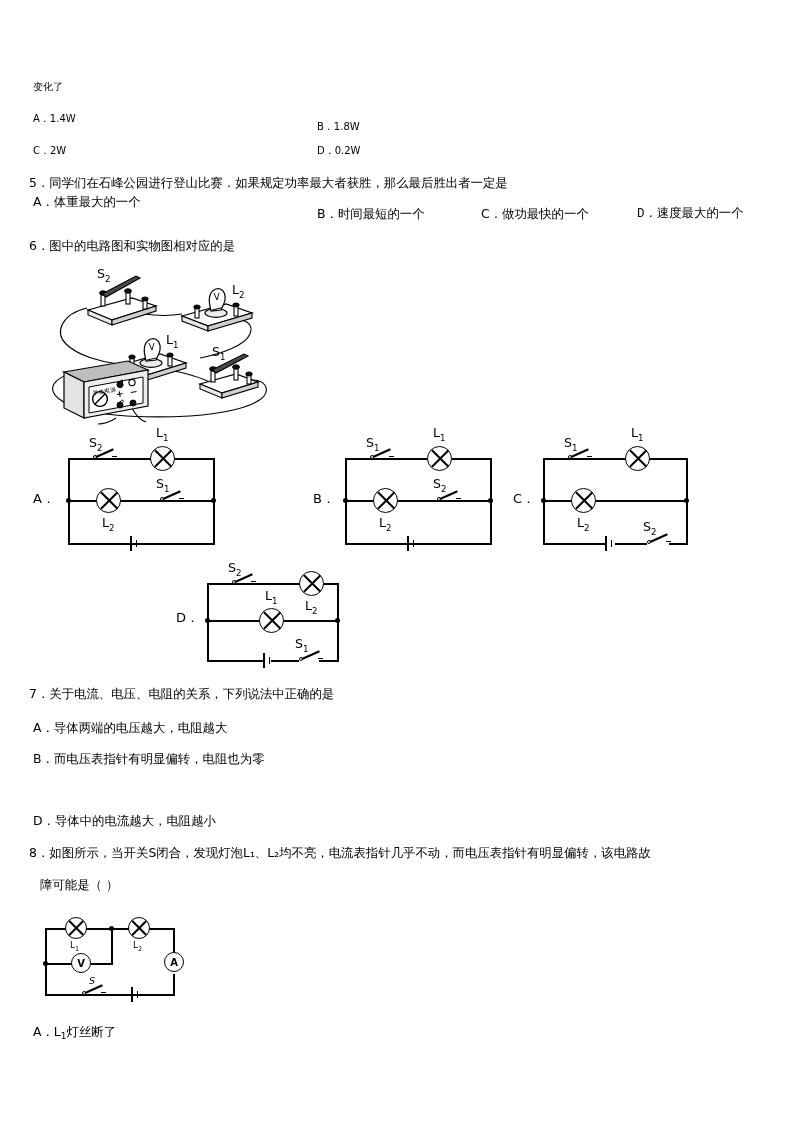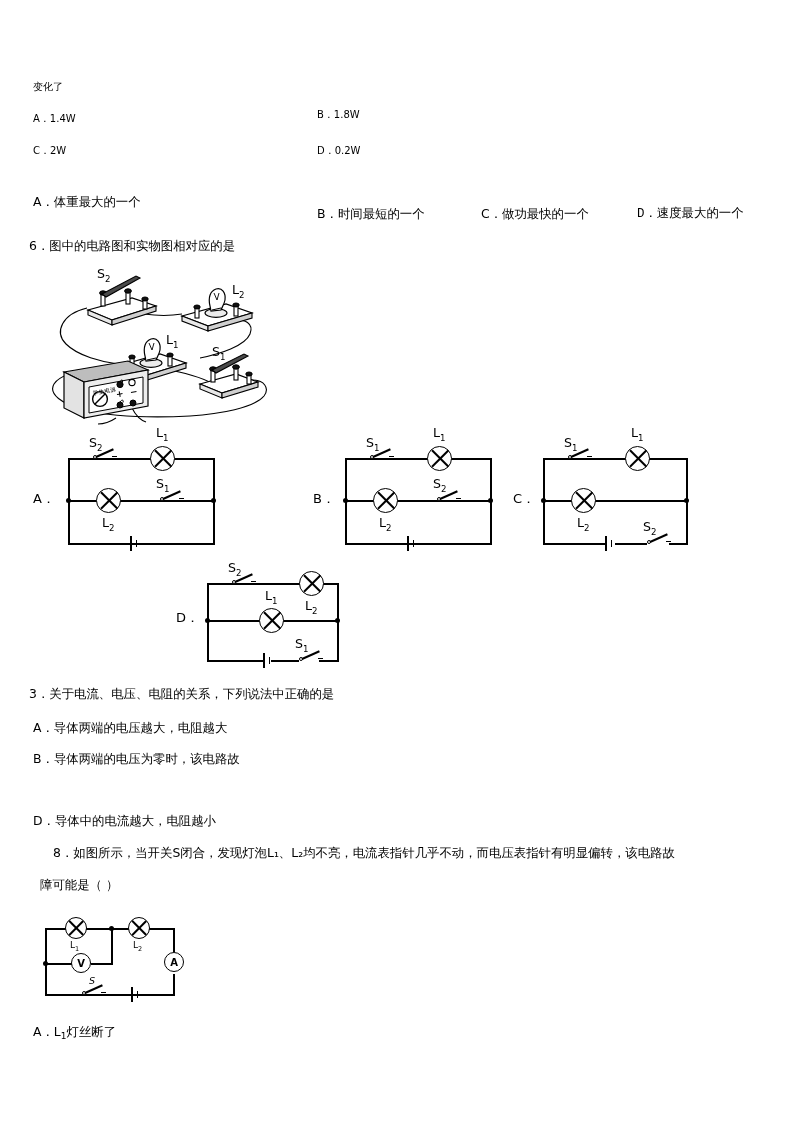--- a/index.html
+++ b/index.html
@@ -56,24 +56,25 @@
   .psu-pm { position:absolute; font-size:9px; font-weight:bold; }
 </style>
 </head>
 <body>
 
 <div class="page">
 
   <div class="txt" style="left:33px; top:82px;">变化了</div>
 
   <div class="txt" style="left:33px; top:114px;">A．1.4W</div>
-  <div class="txt" style="left:317px; top:110px;text-align:center;">B．1.8W</div>
+  <div class="txt" style="left:317px; top:122px;text-align:center;">B．1.8W</div>
   <div class="txt" style="left:33px; top:146px;">C．2W</div>
   <div class="txt" style="left:317px; top:146px;">D．0.2W</div>
 
+  <div class="txt small" style="left:29px; top:177px;">5．同学们在石峰公园进行登山比赛．如果规定功率最大者获胜，那么最后胜出者一定是</div>
   <div class="txt small" style="left:33px; top:196px;">A．体重最大的一个</div>
   <div class="txt small" style="left:317px; top:208px;">B．时间最短的一个</div>
   <div class="txt small" style="left:481px; top:208px;">C．做功最快的一个</div>
   <div class="txt small" style="left:637px; top:208px;font-family:Liberation Mono, monospace;">D．速度最大的一个</div>
 
   <div class="txt small" style="left:29px; top:240px;">6．图中的电路图和实物图相对应的是</div>
 
   <div class="apparatus">
     <svg class="ap-svg" width="250" height="170" viewBox="0 0 250 170">
 
@@ -347,26 +348,26 @@
         <div class="shrt"></div>
     </div>
     <div class="sw" style="left:92px; top:79px;">
       <div class="pivot"></div>
         <div class="blade"></div>
         <div class="contact"></div>
     </div>
     <div class="lbl" style="left:88px; top:63px;"><span>S</span><span class="sb">1</span></div>
   </div>
 
-  <div class="txt small" style="left:29px; top:688px;">3．关于电流、电压、电阻的关系，下列说法中正确的是</div>
+  <div class="txt small" style="left:29px; top:688px;">7．关于电流、电压、电阻的关系，下列说法中正确的是</div>
   <div class="txt small" style="left:33px; top:722px;">A．导体两端的电压越大，电阻越大</div>
-  <div class="txt small" style="left:33px; top:753px;">B．导体两端的电压为零时，该电路故</div>
+  <div class="txt small" style="left:33px; top:753px;">B．而电压表指针有明显偏转，电阻也为零</div>
   <div class="txt small" style="left:33px; top:815px;">D．导体中的电流越大，电阻越小</div>
 
-  <div class="txt small" style="left:29px; top:847px;margin-left:24px;">8．如图所示，当开关S闭合，发现灯泡L₁、L₂均不亮，电流表指针几乎不动，而电压表指针有明显偏转，该电路故</div>
+  <div class="txt small" style="left:29px; top:847px;">8．如图所示，当开关S闭合，发现灯泡L₁、L₂均不亮，电流表指针几乎不动，而电压表指针有明显偏转，该电路故</div>
   <div class="txt small" style="left:27px; top:879px;margin-left:13px;">障可能是（    ）</div>
 
   <div class="circuit" style="left:45px; top:918px; width:160px; height:90px;">
 
     <div class="wire h" style="left:0; top:10px; width:130px;"></div>
     <div class="wire v" style="left:128px; top:10px; height:24px;"></div>
     <div class="wire v" style="left:128px; top:56px; height:22px;"></div>
     <div class="wire h" style="left:0; top:76px; width:130px;"></div>
     <div class="wire v" style="left:0; top:44px; height:33px;"></div>
     <div class="wire v" style="left:0; top:10px; height:34px;"></div>

